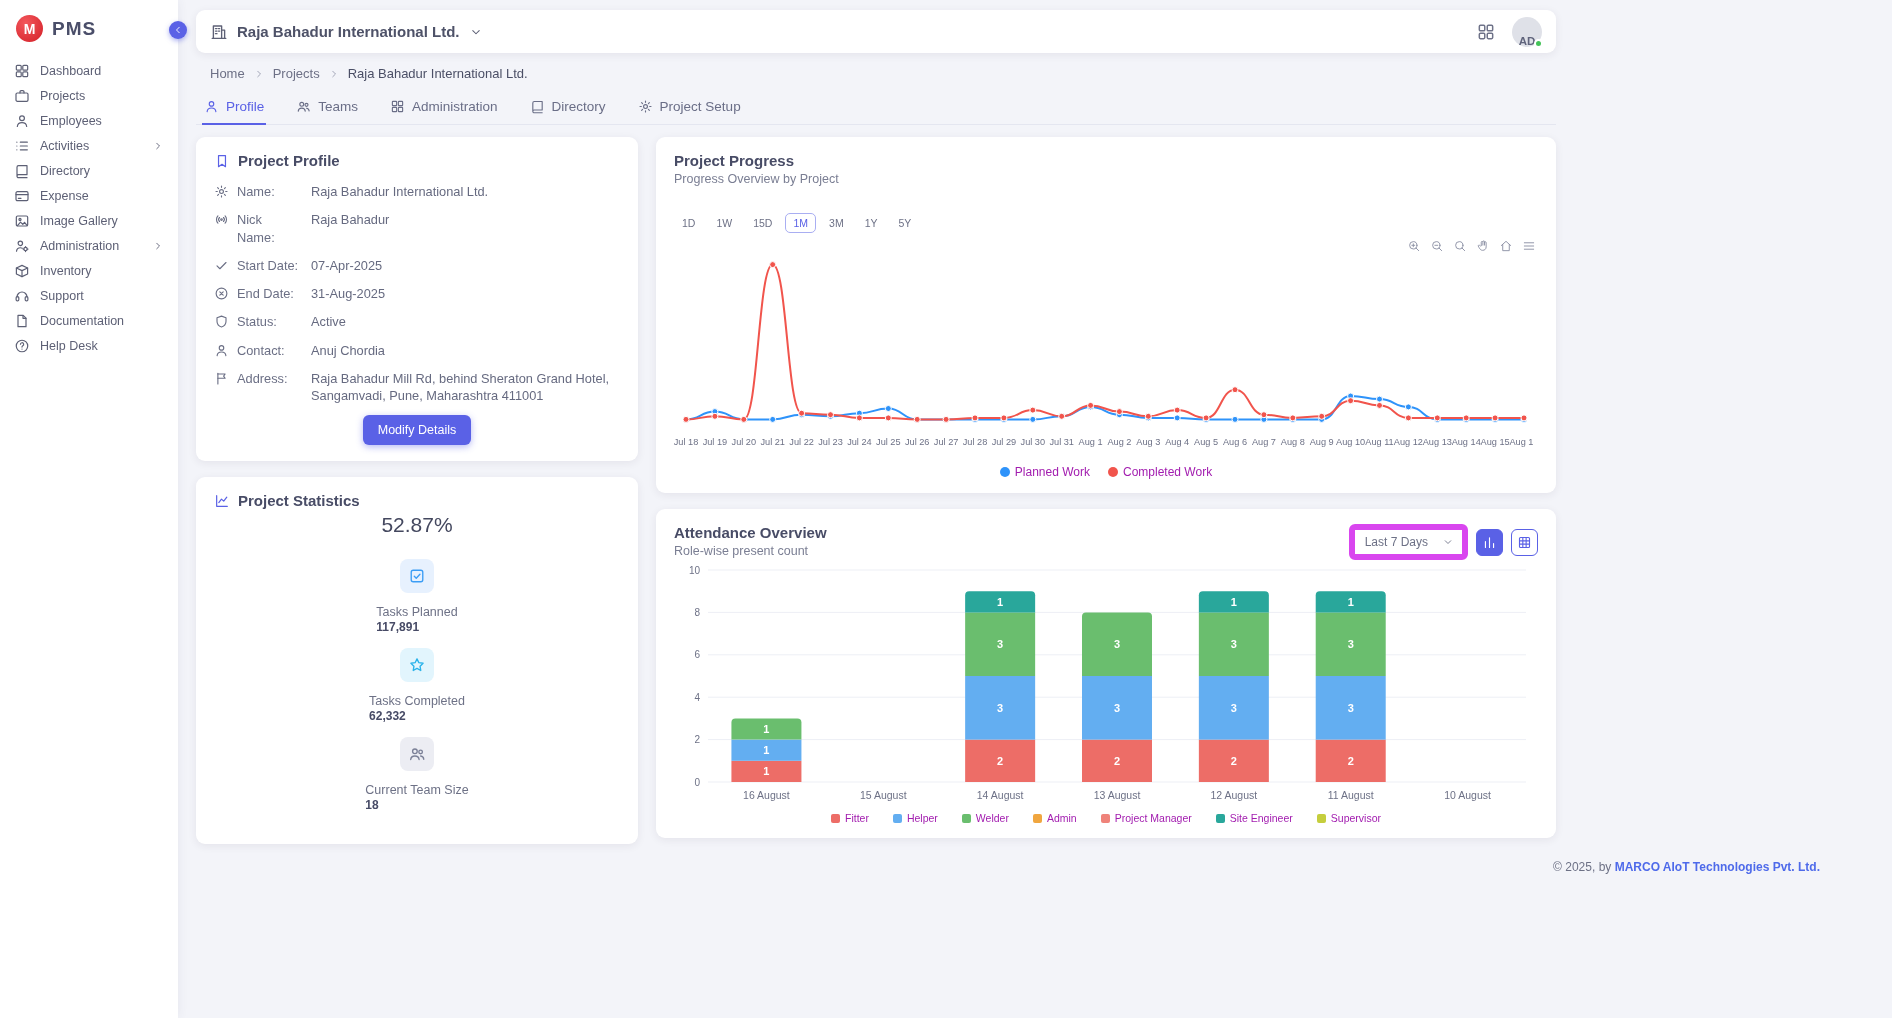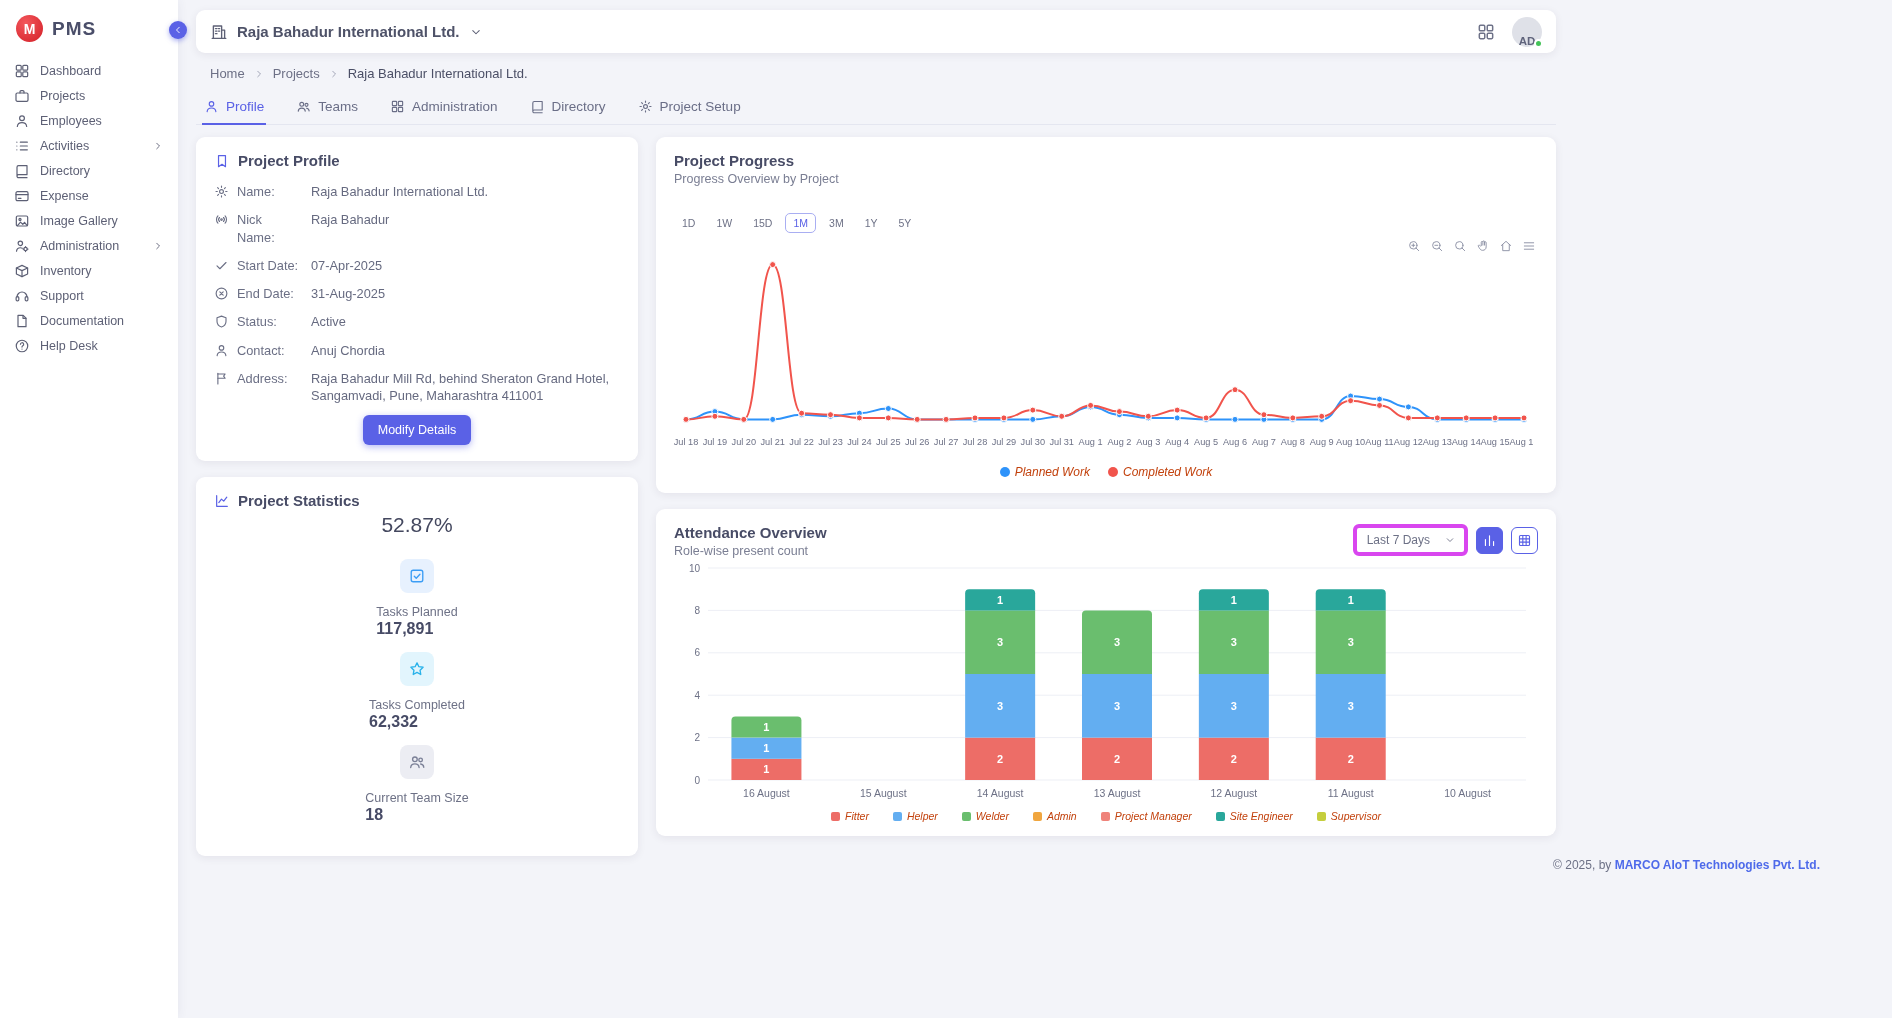--- a/index.html
+++ b/index.html
@@ -113,44 +113,44 @@
   .stats-card { padding:15px 18px 18px 18px; min-height:334px; }
   .gauge-wrap { text-align:center; margin-top:12px; }
   .gauge-value { font-size:21px; color:#44485f; margin-top:-8px; }
   .stat-list { margin-top:22px; }
   .stat-row { display:flex; align-items:center; gap:12px; margin-bottom:14px;flex-direction:column; }
   .stat-tile { width:34px; height:34px; border-radius:8px; display:flex; align-items:center; justify-content:center; }
   .tile-planned  { background:#e7f1fe; color:#3b9df5; }
   .tile-completed{ background:#e2f5fd; color:#29b2ea; }
   .tile-team     { background:#ecedf3; color:#7b8097; }
   .stat-label { font-size:12.5px; color:#6d7186; }
-  .stat-value { font-size:16px; font-weight:700; color:#474b66; margin-top:1px; }
+  .stat-value { font-size:12px; font-weight:700; color:#474b66; margin-top:1px; }
 
   
   .progress-card { padding:15px 18px 10px 18px; position:relative; }
   .ranges { display:flex; align-items:center; gap:5px; margin-top:27px; }
   .range { font-size:10.5px; color:#6d7186; padding:3px 7px; cursor:pointer; border-radius:5px; border:1px solid transparent; }
   .range.active { color:#5a61e6; font-weight:400; border-color:#a9aef2; }
   .chart-wrap { position:relative; margin-top:2px; }
   .chart-toolbar { position:absolute; right:2px; top:4px; display:flex; gap:9px; color:#8b8fa4; z-index:2; }
   .chart-toolbar .ic { cursor:pointer; }
-  .legend { display:flex; justify-content:center; align-items:flex-start; gap:18px; font-size:12px; color:#c2410c; padding:2px 0 4px 0;font-style:italic; }
+  .legend { display:flex; justify-content:center; align-items:flex-start; gap:18px; font-size:12px; color:#a21caf; padding:2px 0 4px 0; }
   .legend .l-item { display:flex; align-items:center; gap:5px; cursor:pointer; }
   .legend .dot { width:10px; height:10px; border-radius:50%; }
   .legend.small { gap:24px; font-size:10.5px; }
   .legend.small .dot { width:9px; height:9px; border-radius:2px; }
 
   
   .attendance-card { padding:15px 18px 10px 18px; }
   .att-head { display:flex; justify-content:space-between; align-items:flex-start; }
   .att-head h2 { margin:0; font-size:15px; font-weight:700; color:#484c66; }
   .att-controls { display:flex; align-items:center; gap:8px; }
   .select {
     display:flex; align-items:center; gap:14px;
-    border:4px solid #d946ef; border-radius:6px;
+    border:6px solid #d946ef; border-radius:6px;
     padding:5px 8px 5px 10px; font-size:12px; color:#6d7186;
     background:#fff; cursor:pointer;
   }
   .toggle-btn {
     width:27px; height:27px; border-radius:6px; cursor:pointer;
     display:flex; align-items:center; justify-content:center;
     background:#fff; border:1px solid #5a61e6; color:#5a61e6; padding:0;
   }
   .toggle-btn.active { background:#5a61e6; color:#fff; border-color:#5a61e6; }
 

